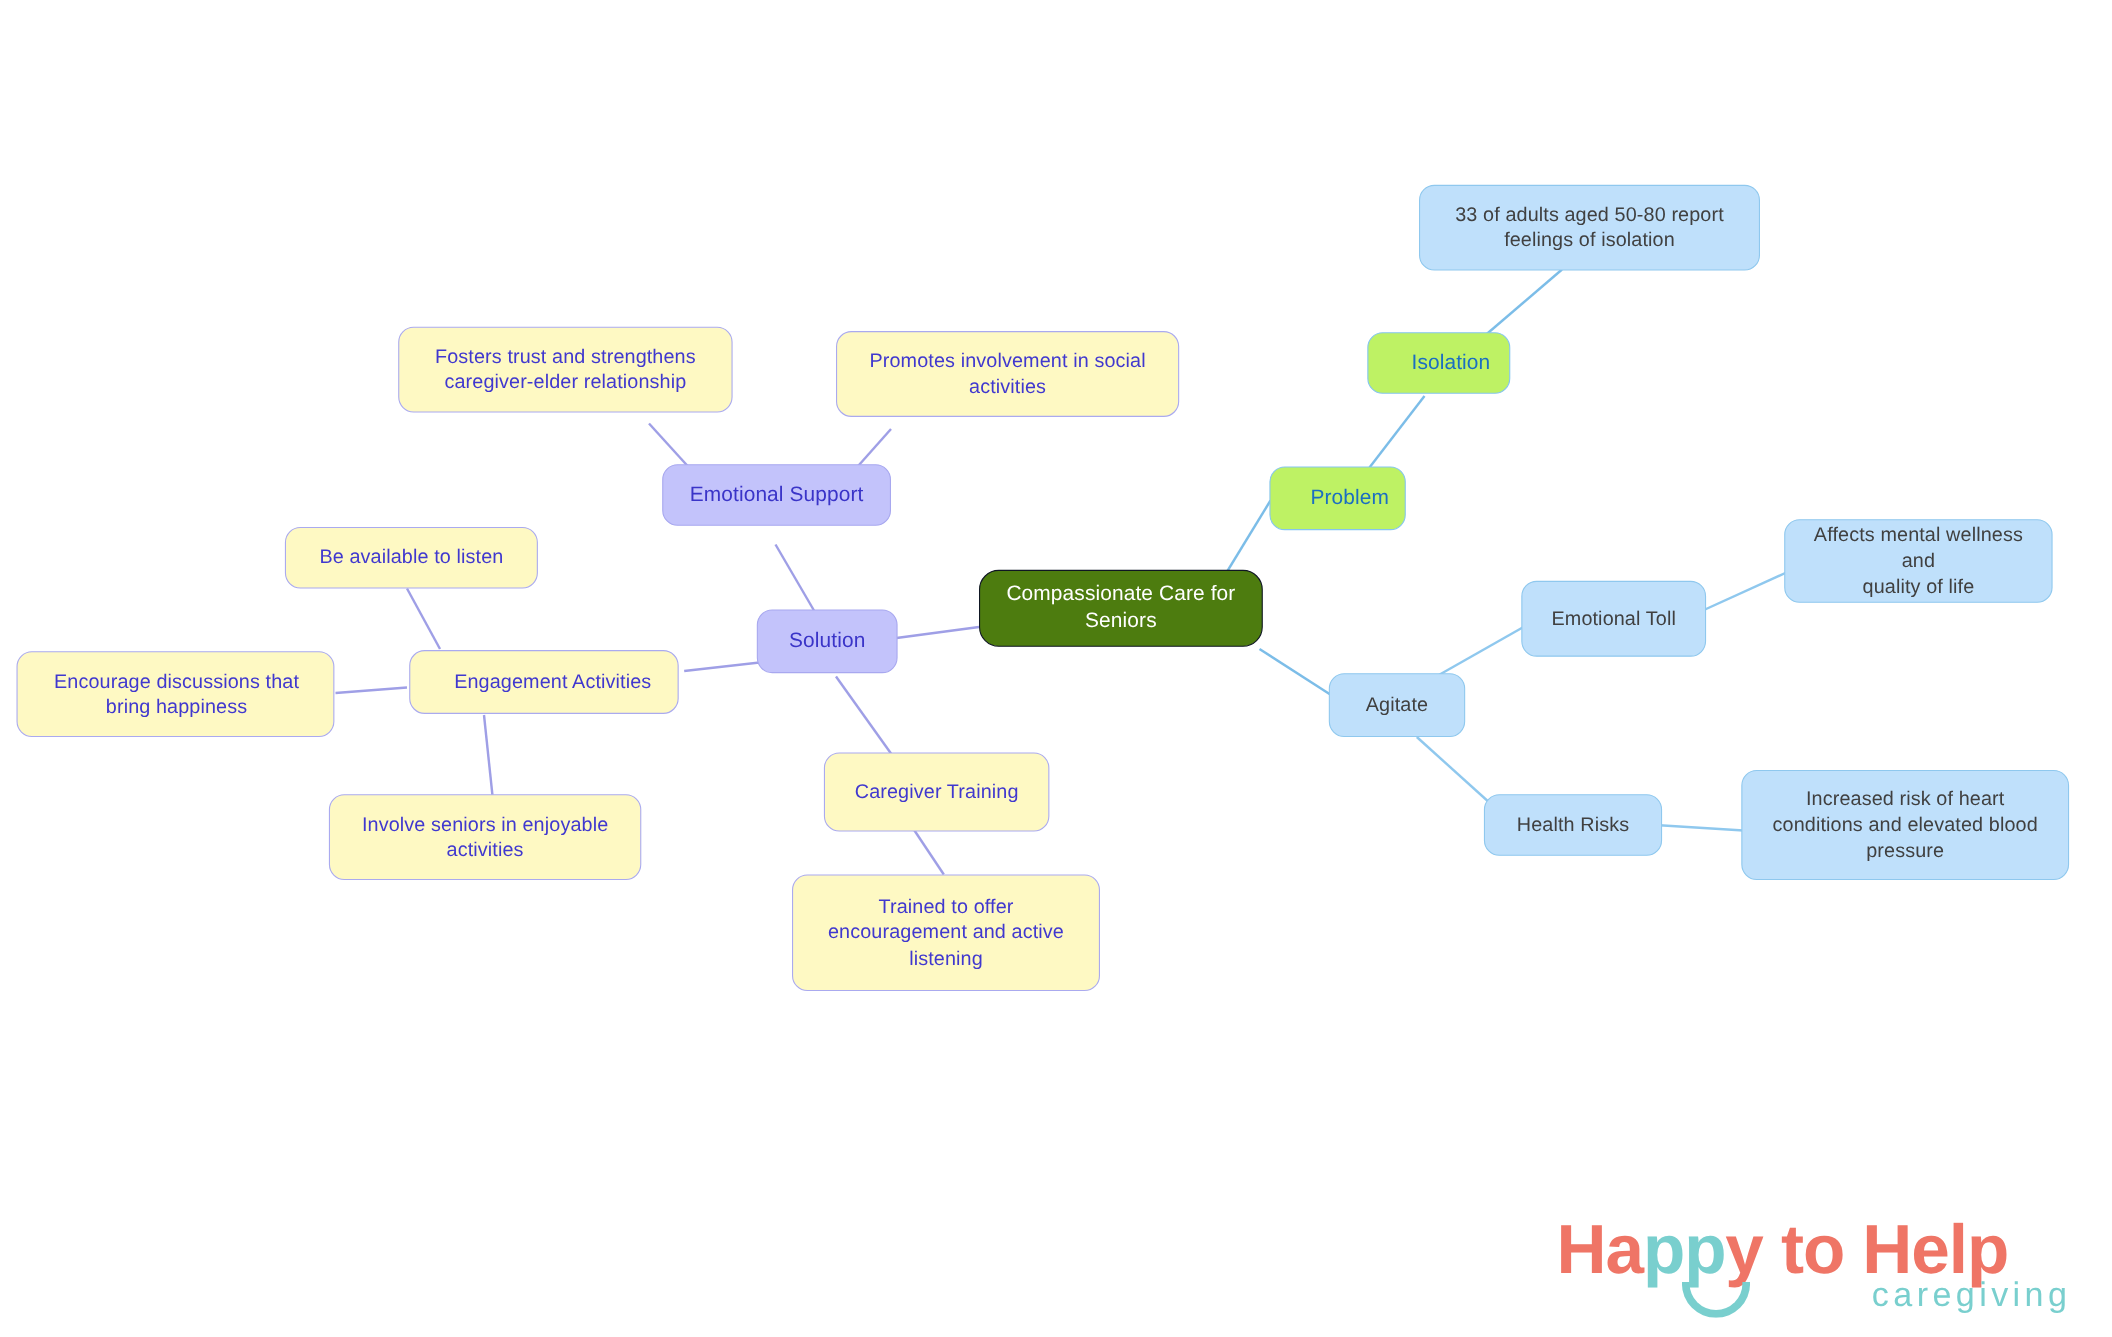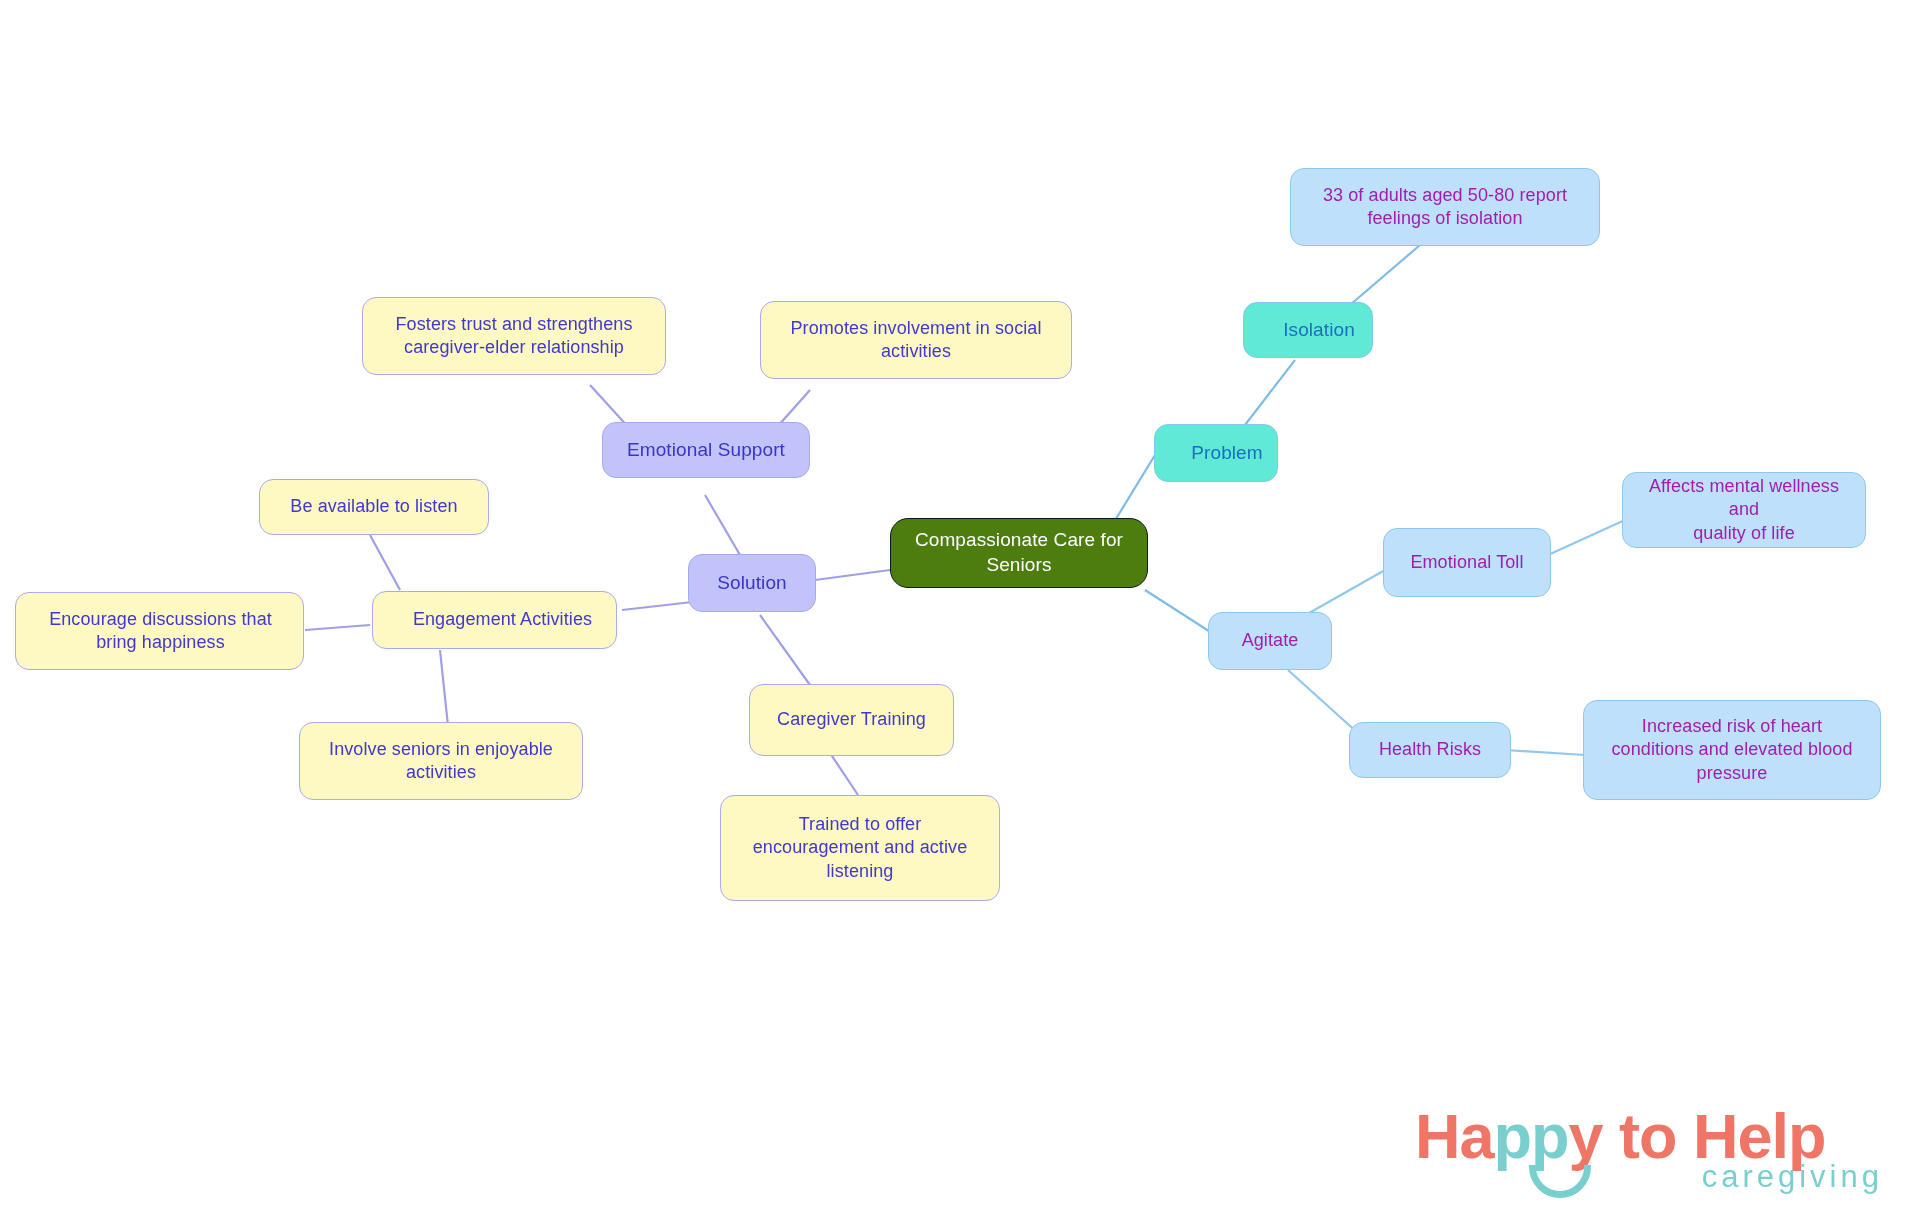--- a/index.html
+++ b/index.html
@@ -39,30 +39,30 @@
     white-space: pre-line;
   }
   .node.root {
     background: #4d7c0f;
     border-color: #0f1623;
     color: #ffffff;
     font-size: 19px;
     border-radius: 18px;
   }
   .node.blue {
-    background: #5eead4;
+    background: #bef264;
     border-color: #86c5ef;
     color: #1b6ec2;
     font-size: 19px;
     padding-left: 32px;
   }
   .node.blue-leaf {
     background: #bfe0fb;
     border-color: #8fc8ee;
-    color: #a21caf;
+    color: #404040;
     font-size: 18px;
   }
   .node.purple {
     background: #c3c3fb;
     border-color: #a8a8ef;
     color: #3a34c8;
     font-size: 19px;
   }
   .node.purple-leaf {
     background: #fef9c3;

